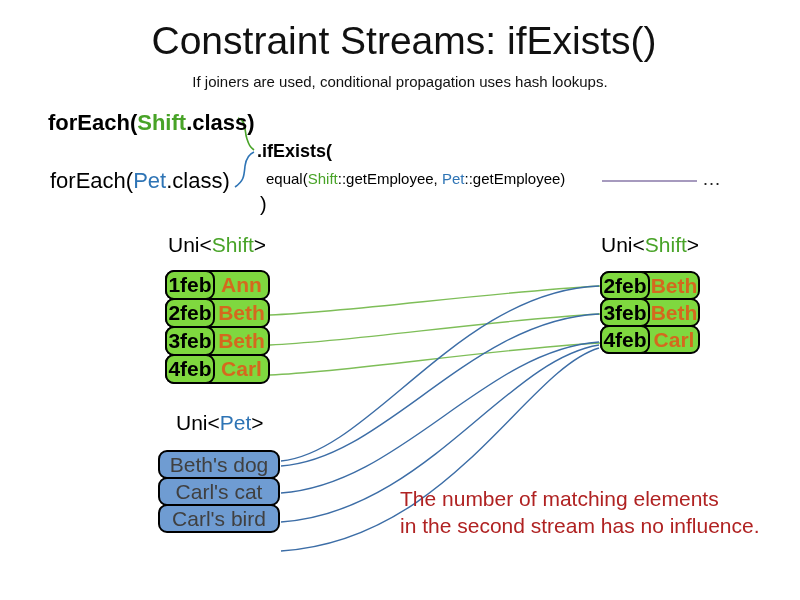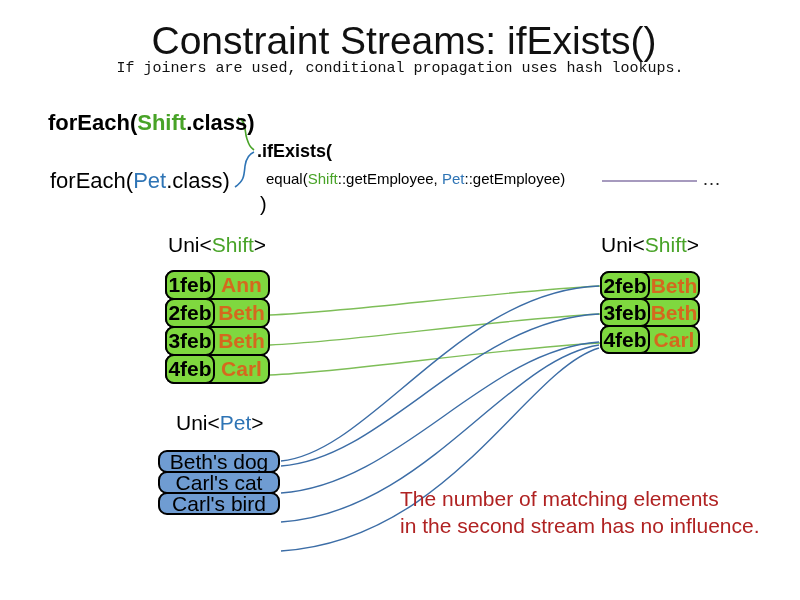--- a/index.html
+++ b/index.html
@@ -3,21 +3,21 @@
 <meta charset="utf-8">
 <style>
   html,body{margin:0;padding:0;background:#fff;}
   .slide{
     position:relative;width:800px;height:600px;background:#fff;overflow:hidden;
     font-family:"Liberation Sans", sans-serif;color:#000;
   }
   .abs{position:absolute;}
   .center{left:0;right:0;text-align:center;}
   .title{top:20px;font-size:39px;line-height:42px;color:#111;padding-left:8px;}
-  .subtitle{top:60px;font-size:15px;color:#111;font-family:Liberation Mono, monospace;}
+  .subtitle{top:73px;font-size:15px;color:#111;}
   .code{font-size:22px;white-space:nowrap;}
   .code-small{font-size:15px;white-space:nowrap;}
   .cls-green{color:var(--green-text,#48a327);}
   .cls-blue{color:var(--blue-text,#2e74b5);text-align:center;}
   .uni-label{font-size:21px;white-space:nowrap;}
   .ellipsis{font-size:19px;color:#222;letter-spacing:1px;}
 
   .tbl{display:flex;flex-direction:column;}
   .g-row{
     height:30px;box-sizing:border-box;background:var(--green-box,#7fd83f);
@@ -31,24 +31,24 @@
     box-sizing:border-box;width:50px;margin:-2px 0 -2px -2px;
     background:var(--green-box,#7fd83f);border:2px solid #000;border-radius:9px;
     display:flex;align-items:center;justify-content:center;
     font-size:21px;color:#000;
   }
   .g-name{
     flex:1;display:flex;align-items:center;justify-content:center;
     font-size:21px;color:var(--orange-text,#d4691e);
   }
   .b-row{
-    height:23px;box-sizing:border-box;background:var(--blue-box,#6f9cd2);
+    height:29px;box-sizing:border-box;background:var(--blue-box,#6f9cd2);
     border:2px solid #000;border-radius:9px;
     display:flex;align-items:center;justify-content:center;
-    font-size:21px;color:#000000;margin-top:-2px;
+    font-size:21px;color:#404040;margin-top:-2px;
   }
   .b-row:first-child{margin-top:0;}
   .note{font-size:21px;line-height:27px;color:var(--red-text,#b02222);white-space:nowrap;}
   svg.wires{position:absolute;left:0;top:0;pointer-events:none;}
   .wire-green{stroke:var(--green-line,#7ebe58);stroke-width:1.4;fill:none;}
   .wire-blue{stroke:var(--blue-line,#3c6da6);stroke-width:1.4;fill:none;}
   .brace-green{stroke:var(--green-text,#48a327);stroke-width:1.6;fill:none;}
   .brace-blue{stroke:var(--blue-text,#2e74b5);stroke-width:1.6;fill:none;}
   .wire-purple{stroke:var(--purple-line,#8878a8);stroke-width:1.5;fill:none;}
 </style>

